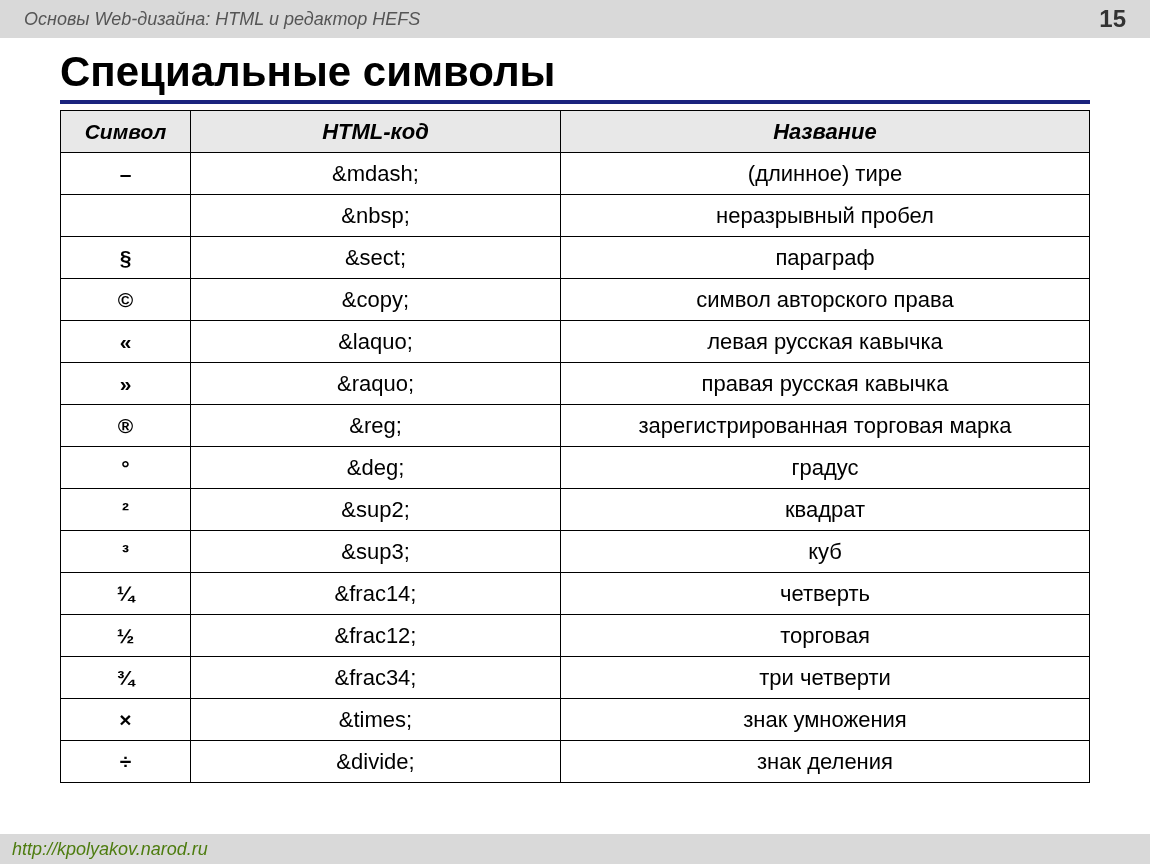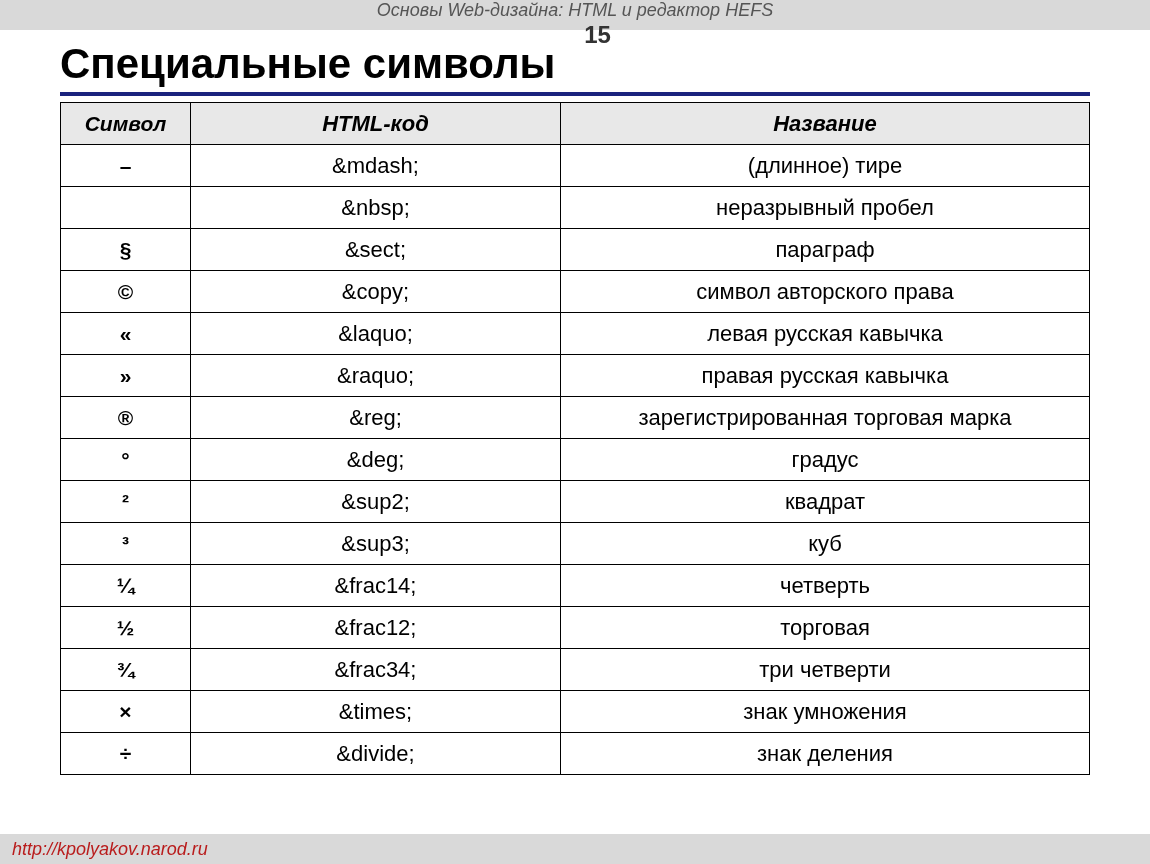--- a/index.html
+++ b/index.html
@@ -6,26 +6,25 @@
     body {
       width: 1150px;
       height: 864px;
       font-family: Arial, sans-serif;
       background: #ffffff;
       position: relative;
       overflow: hidden;
     }
     .header-bar {
       background: #d9d9d9;
-      height: 30px;
+      height: 38px;
       display: flex;
       justify-content: space-between;
       align-items: center;
       padding: 0 24px;
-      flex-direction: column;
     }
     .header-title {
       font-style: italic;
       font-size: 18px;
       color: #555;
     }
     .page-number {
       font-size: 24px;
       font-weight: bold;
       color: #333;
@@ -74,21 +73,21 @@
       background: #d9d9d9;
       height: 30px;
       display: flex;
       justify-content: space-between;
       align-items: center;
       padding: 0 12px;
       font-style: italic;
       font-size: 18px;
       color: #555;
     }
-    .footer-link { color: #b91c1c; }
+    .footer-link { color: #4d7c0f; }
     .copy-sym { font-size: 14px; font-style: normal; }
   </style>
 </head>
 <body>
 
 <div class="header-bar">
   <div class="header-title">Основы Web-дизайна: HTML и редактор HEFS</div>
   <div class="page-number">15</div>
 </div>
 

